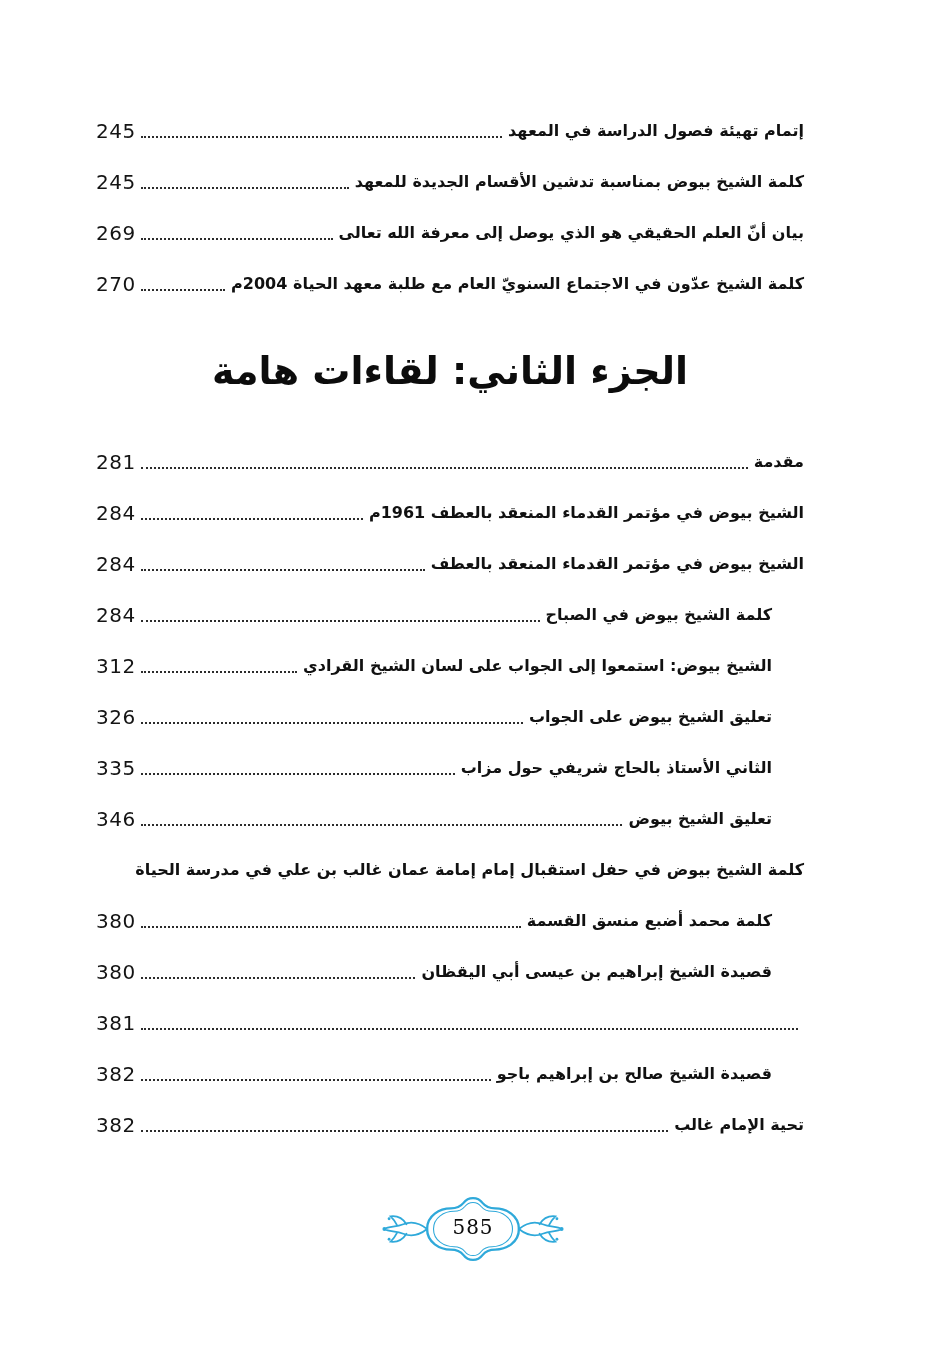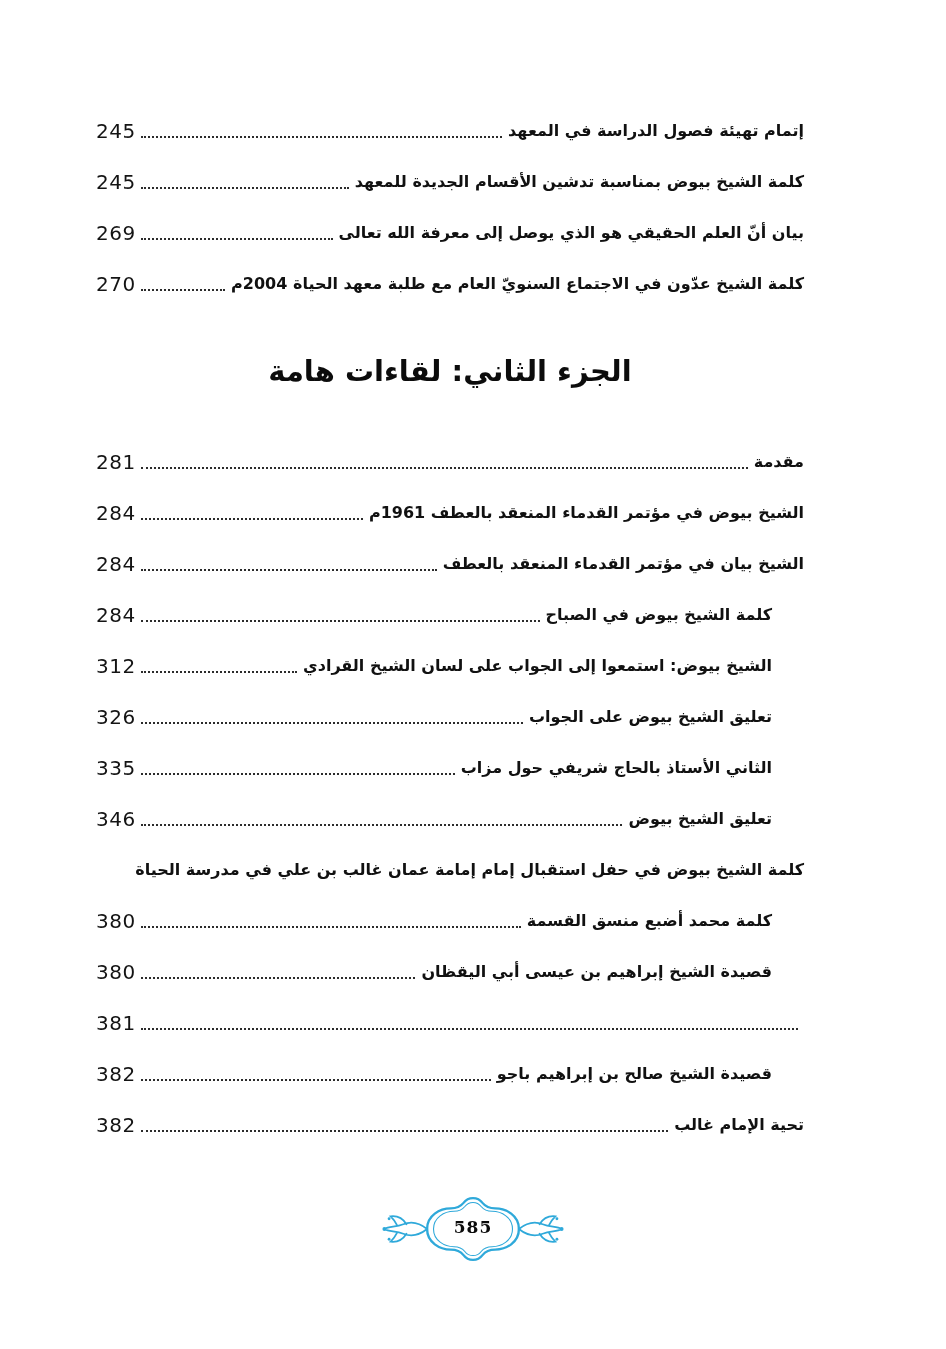--- a/index.html
+++ b/index.html
@@ -39,43 +39,43 @@
   .pagenum {
     font-size: 20px;
     line-height: 30px;
     font-weight: 400;
     letter-spacing: 0.5px;
     direction: ltr;
     color: #141414;
   }
   .section-heading {
     text-align: center;
-    font-size: 29px;
+    font-size: 38px;
     line-height: 44px;
     font-weight: bold;
     color: #0c0c0c;
     margin: 50px 0 54px 0;
   }
   .footer-ornament {
     position: relative;
     width: 190px;
     height: 86px;
     margin: 46px auto 0 auto;
   }
   .footer-ornament svg { display: block; }
   .page-number-label {
     position: absolute;
     inset: 0;
     display: flex;
     align-items: center;
     justify-content: center;
     padding-bottom: 4px;
     font-family: "DejaVu Serif", serif;
-    font-size: 17px;
-    font-weight: bold;
+    font-size: 20px;
+    font-weight: normal;
     letter-spacing: 1px;
     color: #0b0b0b;
   }
 </style>
 </head>
 <body>
 
 <div class="page">
   <div class="content">
 
@@ -109,21 +109,21 @@
         <span class="toc-title">مقدمة</span>
         <span class="leader"></span>
         <span class="pagenum">281</span>
       </div>
       <div class="toc-row">
         <span class="toc-title">الشيخ بيوض في مؤتمر القدماء المنعقد بالعطف 1961م</span>
         <span class="leader"></span>
         <span class="pagenum">284</span>
       </div>
       <div class="toc-row">
-        <span class="toc-title">الشيخ بيان في مؤتمر القدماء المنعقد بالعطف</span>
+        <span class="toc-title">الشيخ بيوض في مؤتمر القدماء المنعقد بالعطف</span>
         <span class="leader"></span>
         <span class="pagenum">284</span>
       </div>
       <div class="toc-row lvl1">
         <span class="toc-title">كلمة الشيخ بيوض في الصباح</span>
         <span class="leader"></span>
         <span class="pagenum">284</span>
       </div>
       <div class="toc-row lvl1">
         <span class="toc-title">الشيخ بيوض: استمعوا إلى الجواب على لسان الشيخ القرادي</span>

